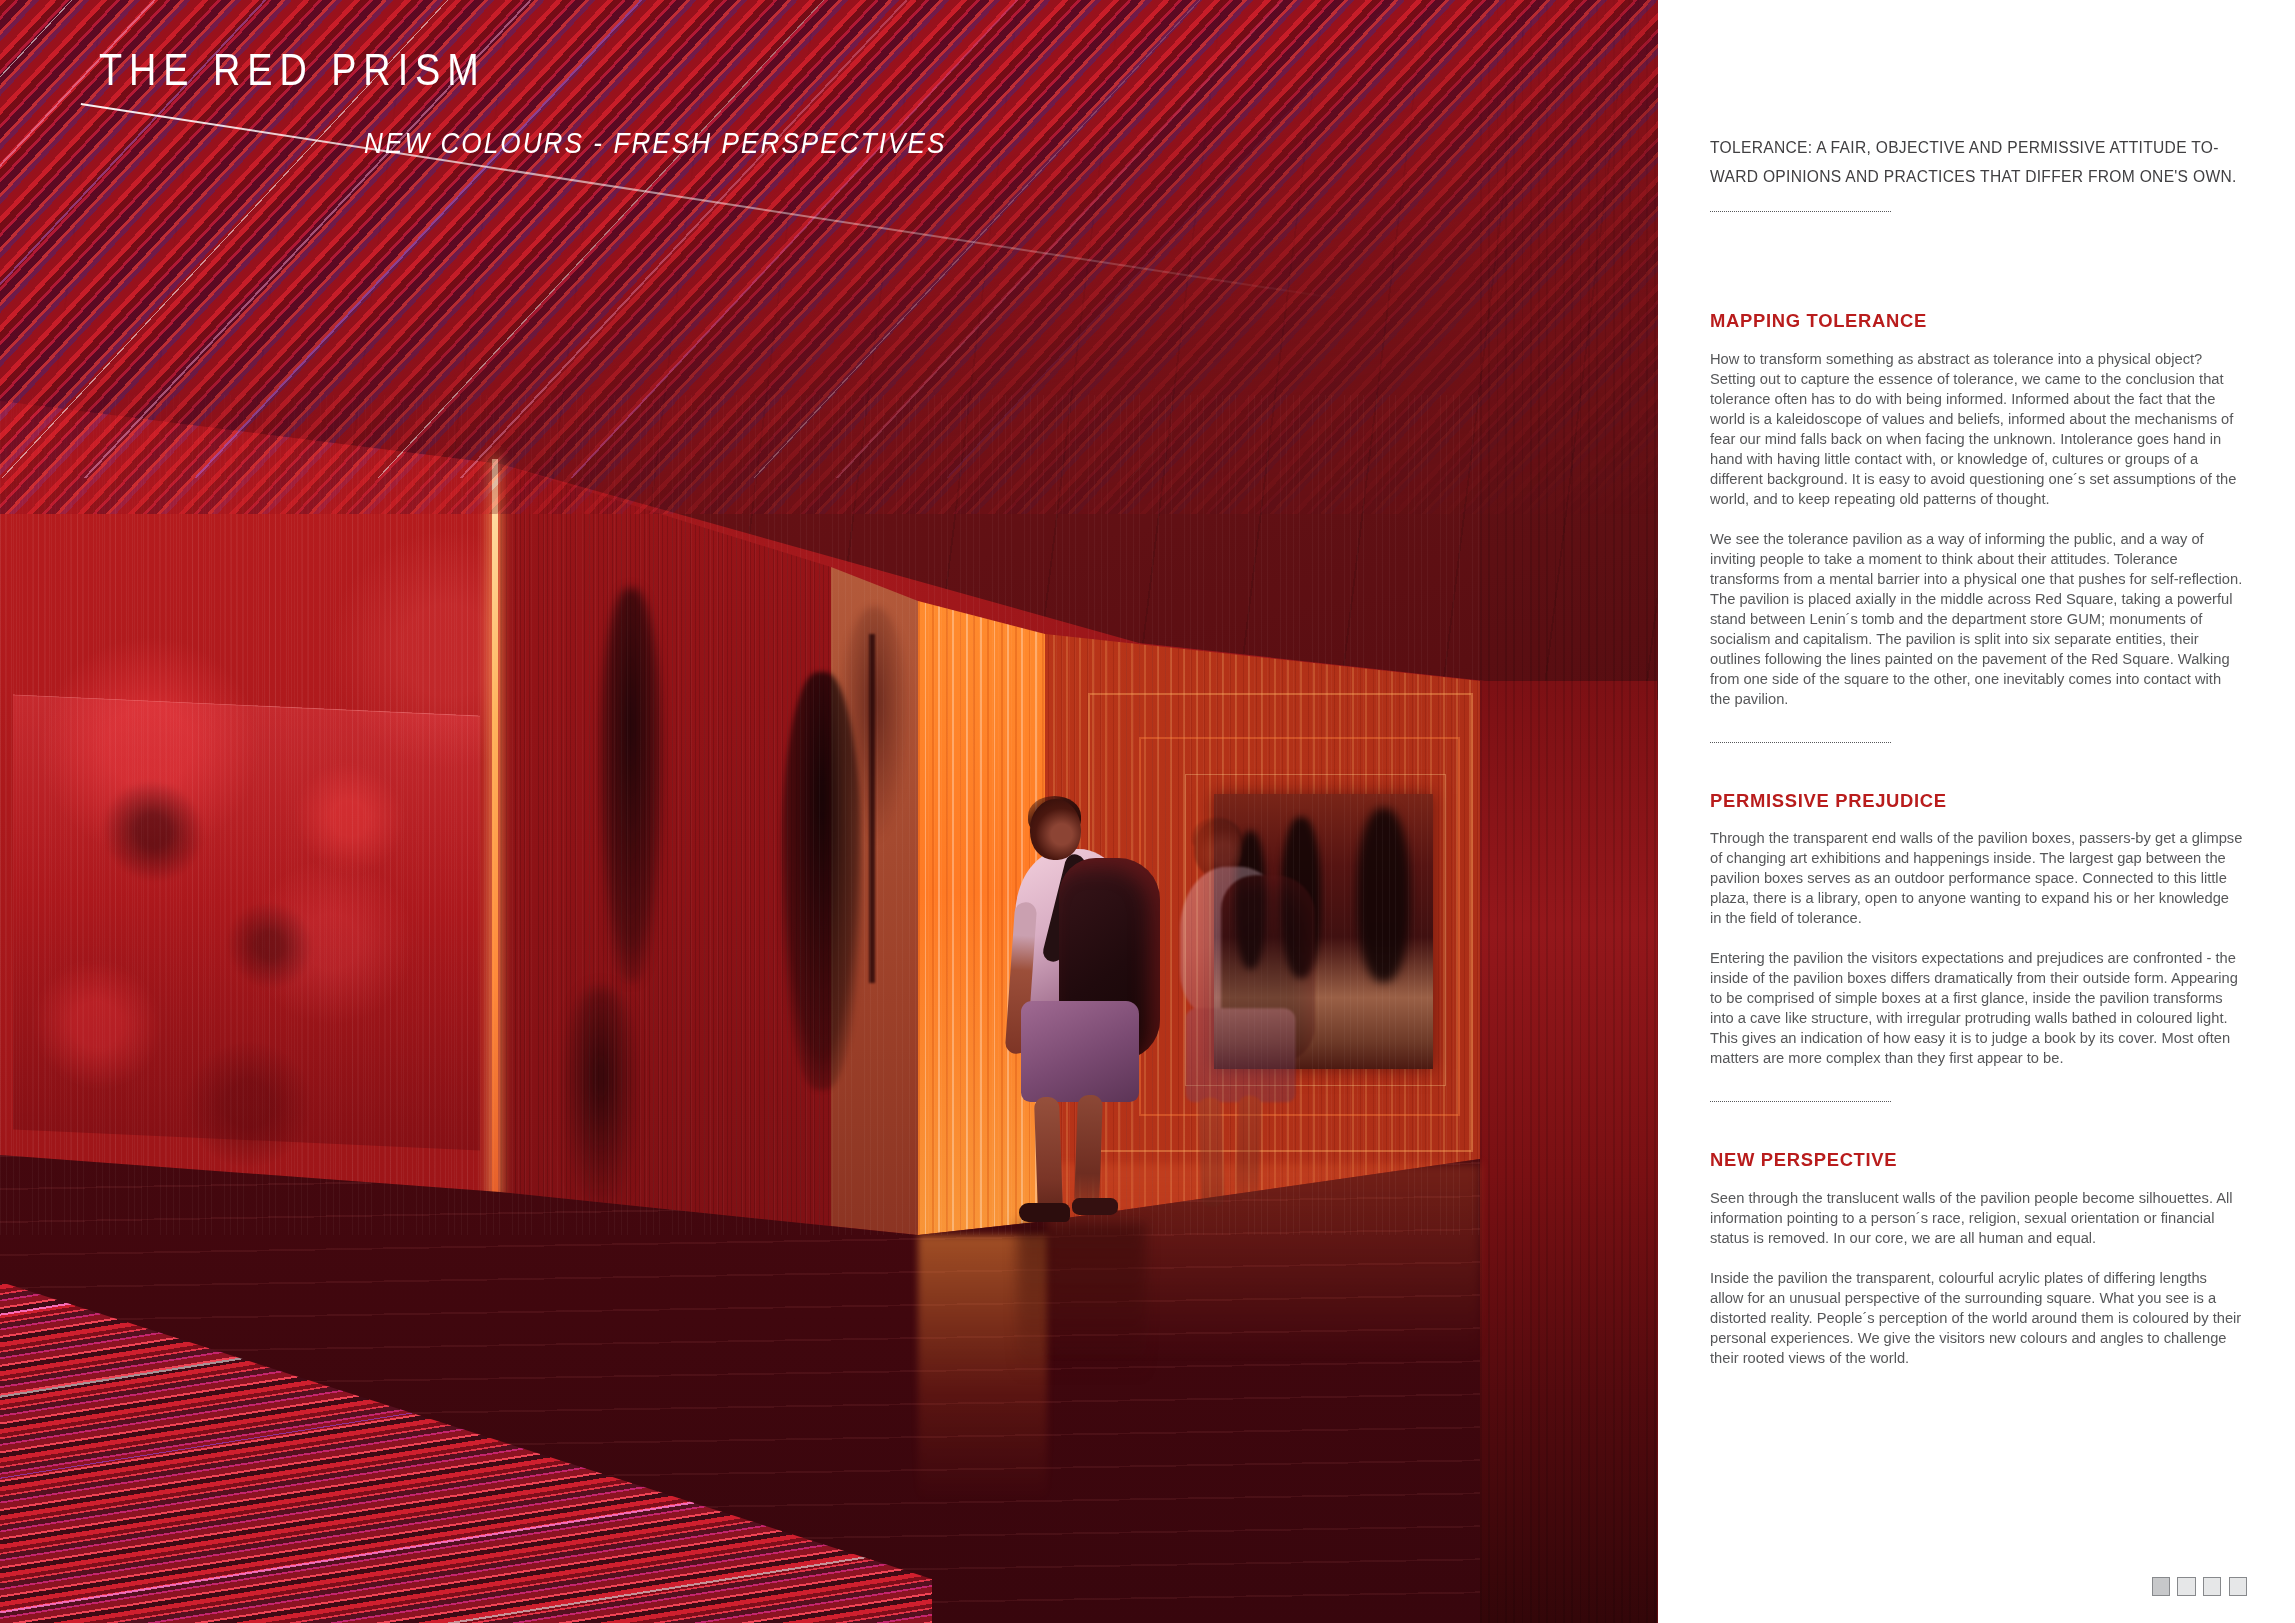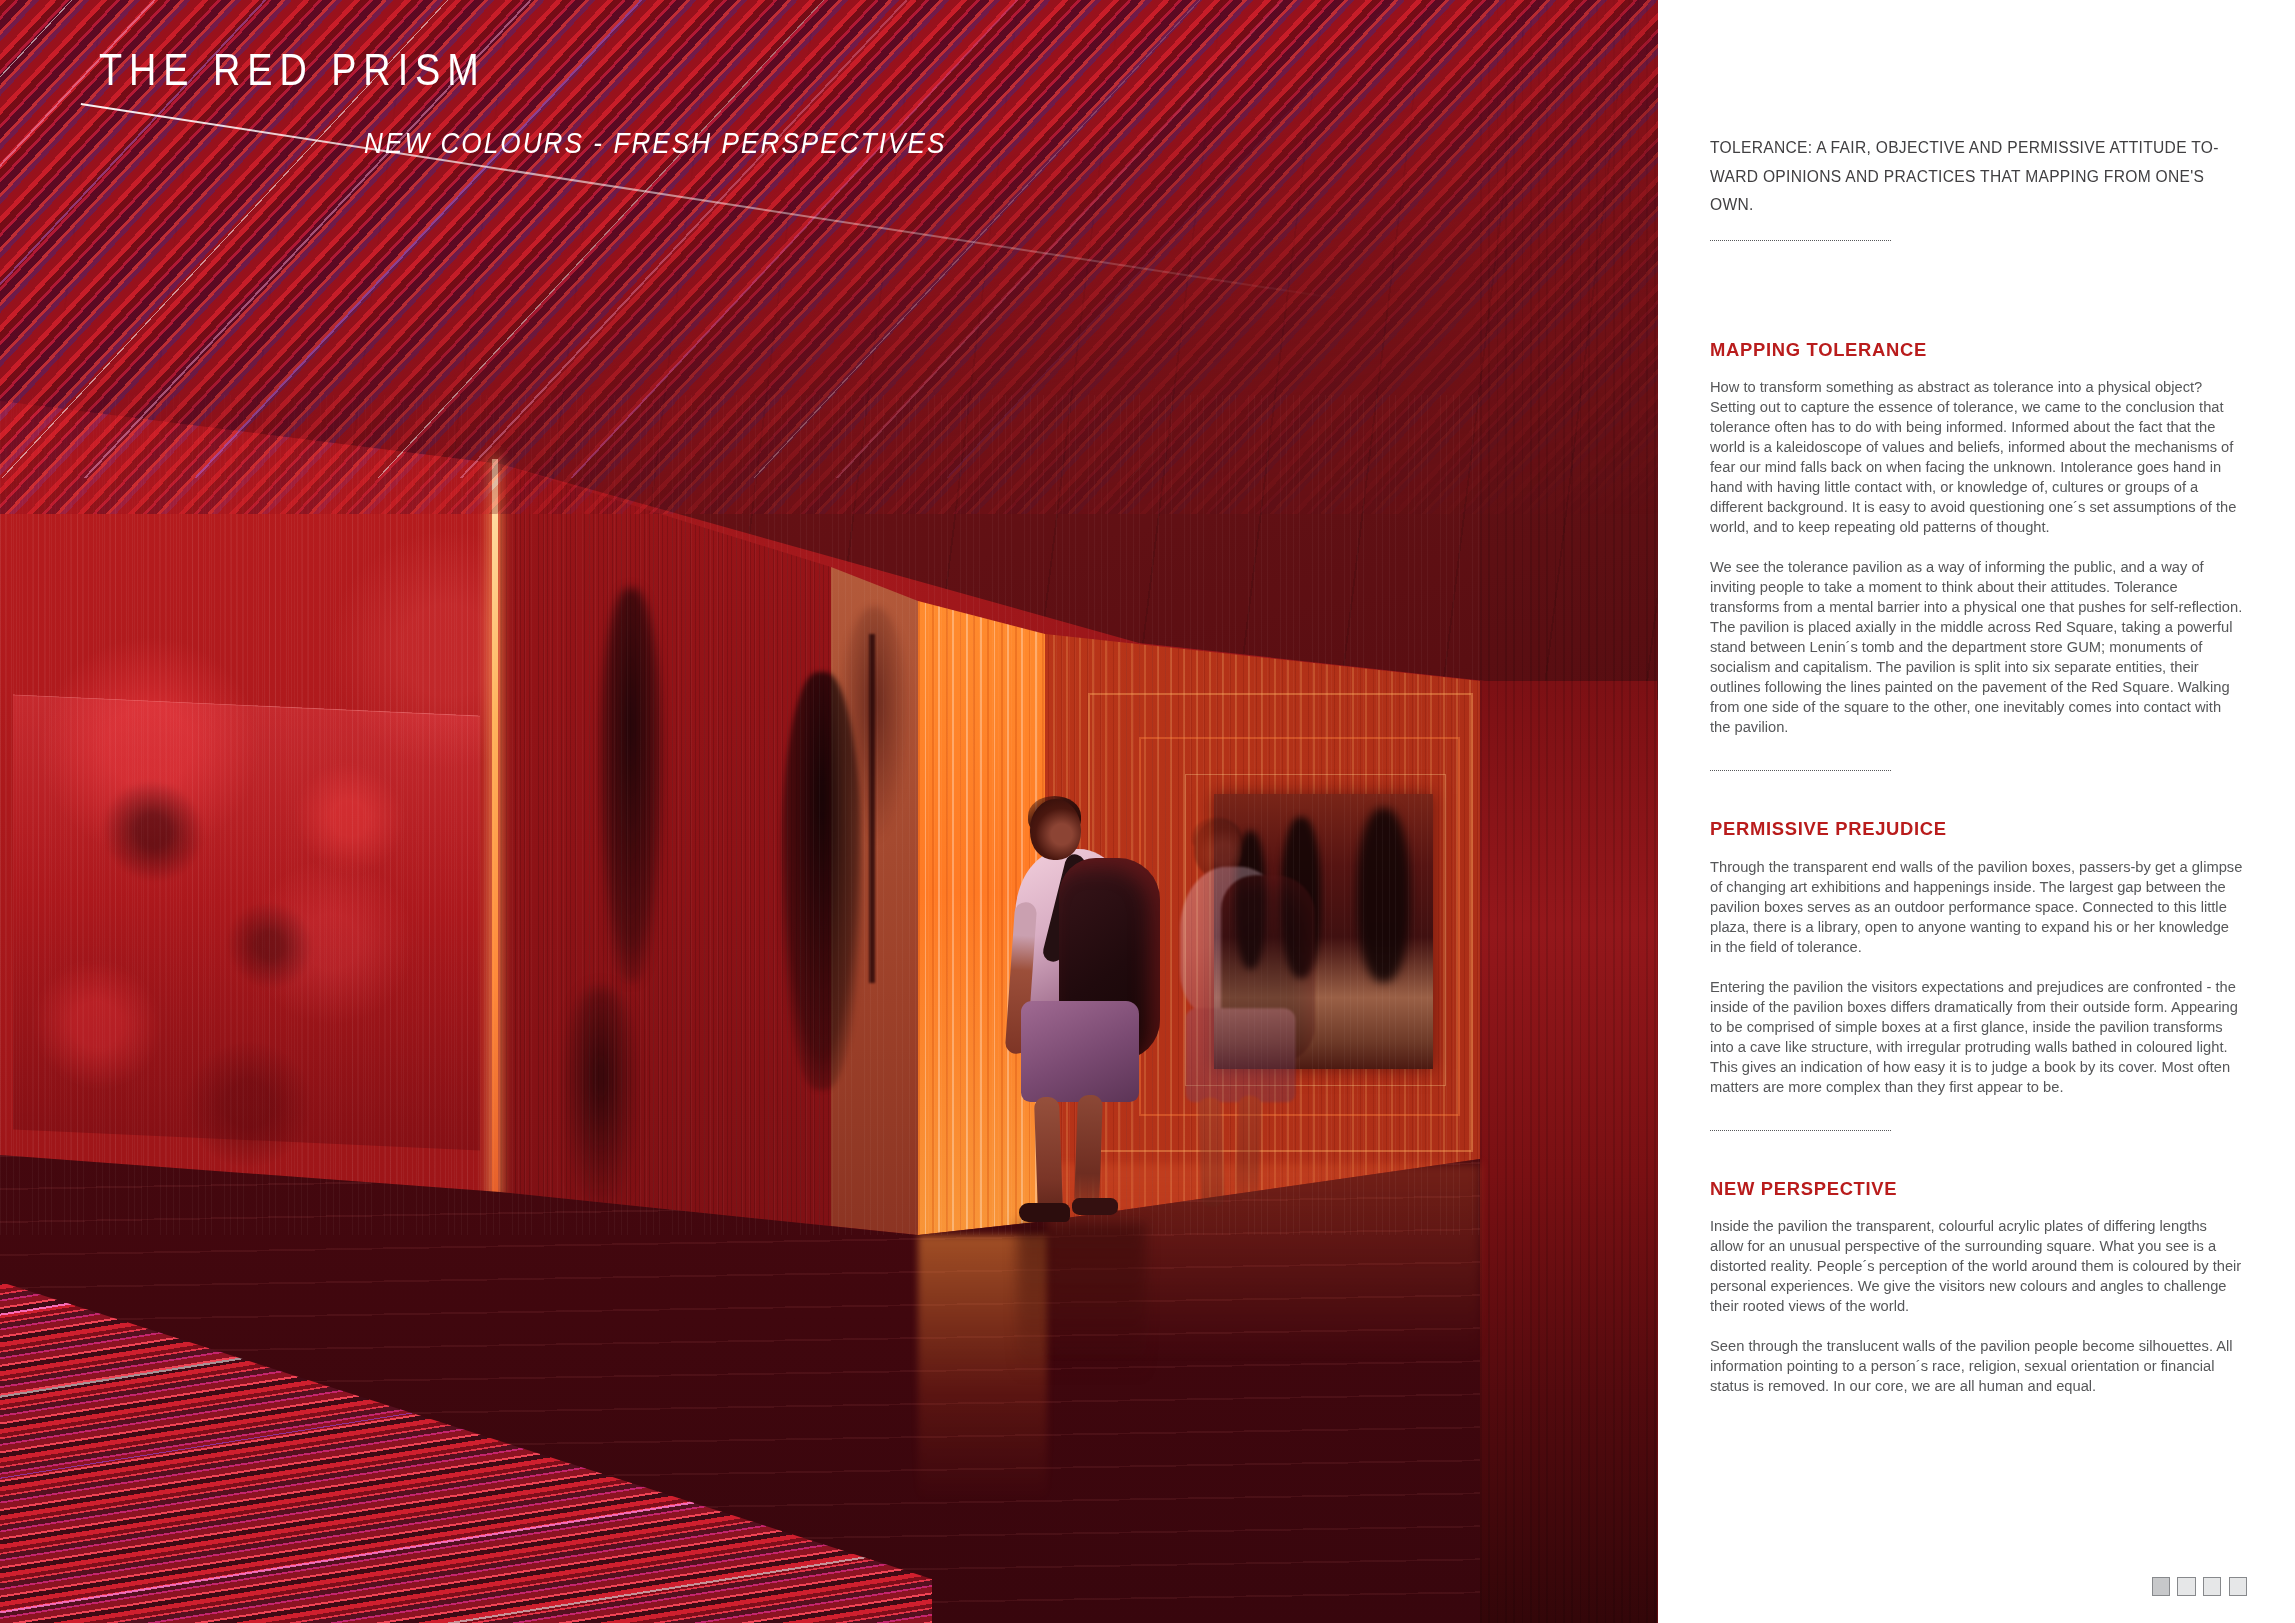--- a/index.html
+++ b/index.html
@@ -279,37 +279,37 @@
 
   <div class="title-line"></div>
   <div class="hero-title">THE RED PRISM</div>
   <div class="hero-subtitle">NEW COLOURS - FRESH PERSPECTIVES</div>
 </div>
 
 <div class="panel">
   <div class="panel-inner">
     <div class="quote">
       <div>TOLERANCE: A FAIR, OBJECTIVE AND PERMISSIVE ATTITUDE TO-</div>
-      <div>WARD OPINIONS AND PRACTICES THAT MAPPING FROM ONE'S OWN.</div>
+      <div>WARD OPINIONS AND PRACTICES THAT DIFFER FROM ONE'S OWN.</div>
     </div>
     <div class="divider"></div>
 
     <div class="section-heading first">MAPPING TOLERANCE</div>
     <p class="body-p">How to transform something as abstract as tolerance into a physical object? Setting out to capture the essence of tolerance, we came to the conclusion that tolerance often has to do with being informed. Informed about the fact that the world is a kaleidoscope of values and beliefs, informed about the mechanisms of fear our mind falls back on when facing the unknown. Intolerance goes hand in hand with having little contact with, or knowledge of, cultures or groups of a different background. It is easy to avoid questioning one´s set assumptions of the world, and to keep repeating old patterns of thought.</p>
     <p class="body-p">We see the tolerance pavilion as a way of informing the public, and a way of inviting people to take a moment to think about their attitudes. Tolerance transforms from a mental barrier into a physical one that pushes for self-reflection. The pavilion is placed axially in the middle across Red Square, taking a powerful stand between Lenin´s tomb and the department store GUM; monuments of socialism and capitalism. The pavilion is split into six separate entities, their outlines following the lines painted on the pavement of the Red Square. Walking from one side of the square to the other, one inevitably comes into contact with the pavilion.</p>
     <div class="divider mid"></div>
 
     <div class="section-heading">PERMISSIVE PREJUDICE</div>
     <p class="body-p">Through the transparent end walls of the pavilion boxes, passers-by get a glimpse of changing art exhibitions and happenings inside. The largest gap between the pavilion boxes serves as an outdoor performance space. Connected to this little plaza, there is a library, open to anyone wanting to expand his or her knowledge in the field of tolerance.</p>
     <p class="body-p">Entering the pavilion the visitors expectations and prejudices are confronted  - the inside of the pavilion boxes differs dramatically from their outside form. Appearing to be comprised of simple boxes at a first glance, inside the pavilion transforms into a cave like structure, with irregular protruding walls bathed in coloured light. This gives an indication of how easy it is to judge a book by its cover. Most often matters are more complex than they first appear to be.</p>
     <div class="divider mid"></div>
 
     <div class="section-heading">NEW PERSPECTIVE</div>
+    <p class="body-p">Seen through the translucent walls of the pavilion people become silhouettes. All information pointing to a person´s race, religion, sexual orientation or financial status is removed. In our core, we are all human and equal.</p>
     <p class="body-p">Inside the pavilion the transparent, colourful acrylic plates of differing lengths allow for an unusual perspective of the surrounding square. What you see is a distorted reality. People´s perception of the world around them is coloured by their personal experiences. We give the visitors new colours and angles to challenge their rooted views of the world.</p>
-    <p class="body-p">Seen through the translucent walls of the pavilion people become silhouettes. All information pointing to a person´s race, religion, sexual orientation or financial status is removed. In our core, we are all human and equal.</p>
   </div>
 
   <div class="pager">
     <div class="sq active"></div>
     <div class="sq"></div>
     <div class="sq"></div>
     <div class="sq"></div>
   </div>
 </div>
 

